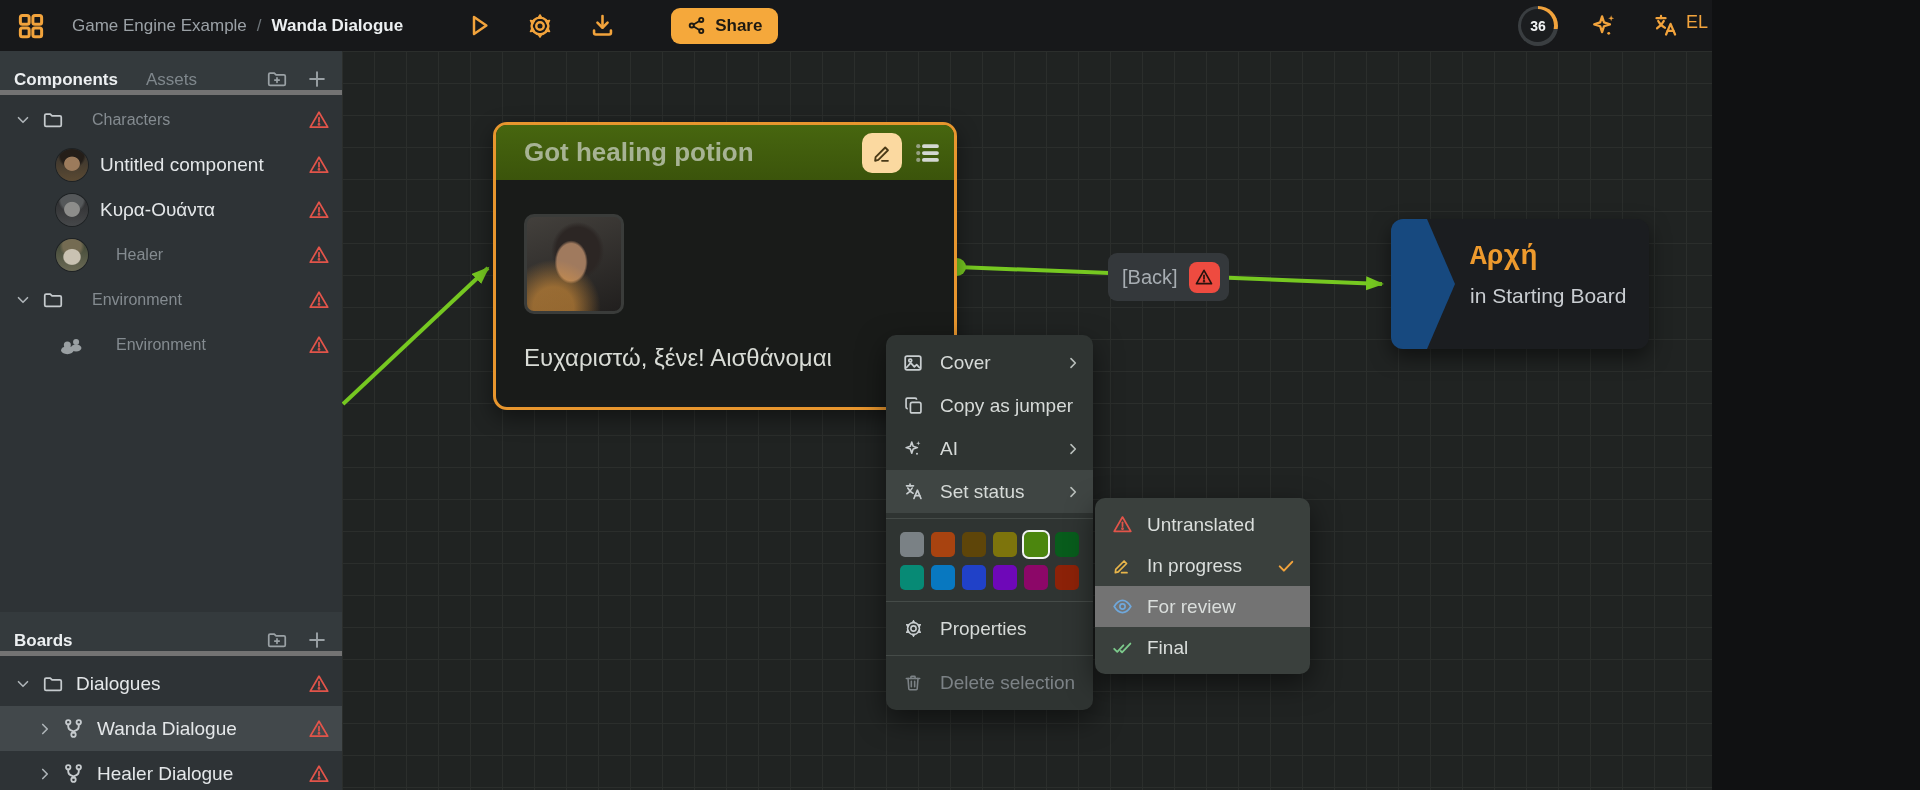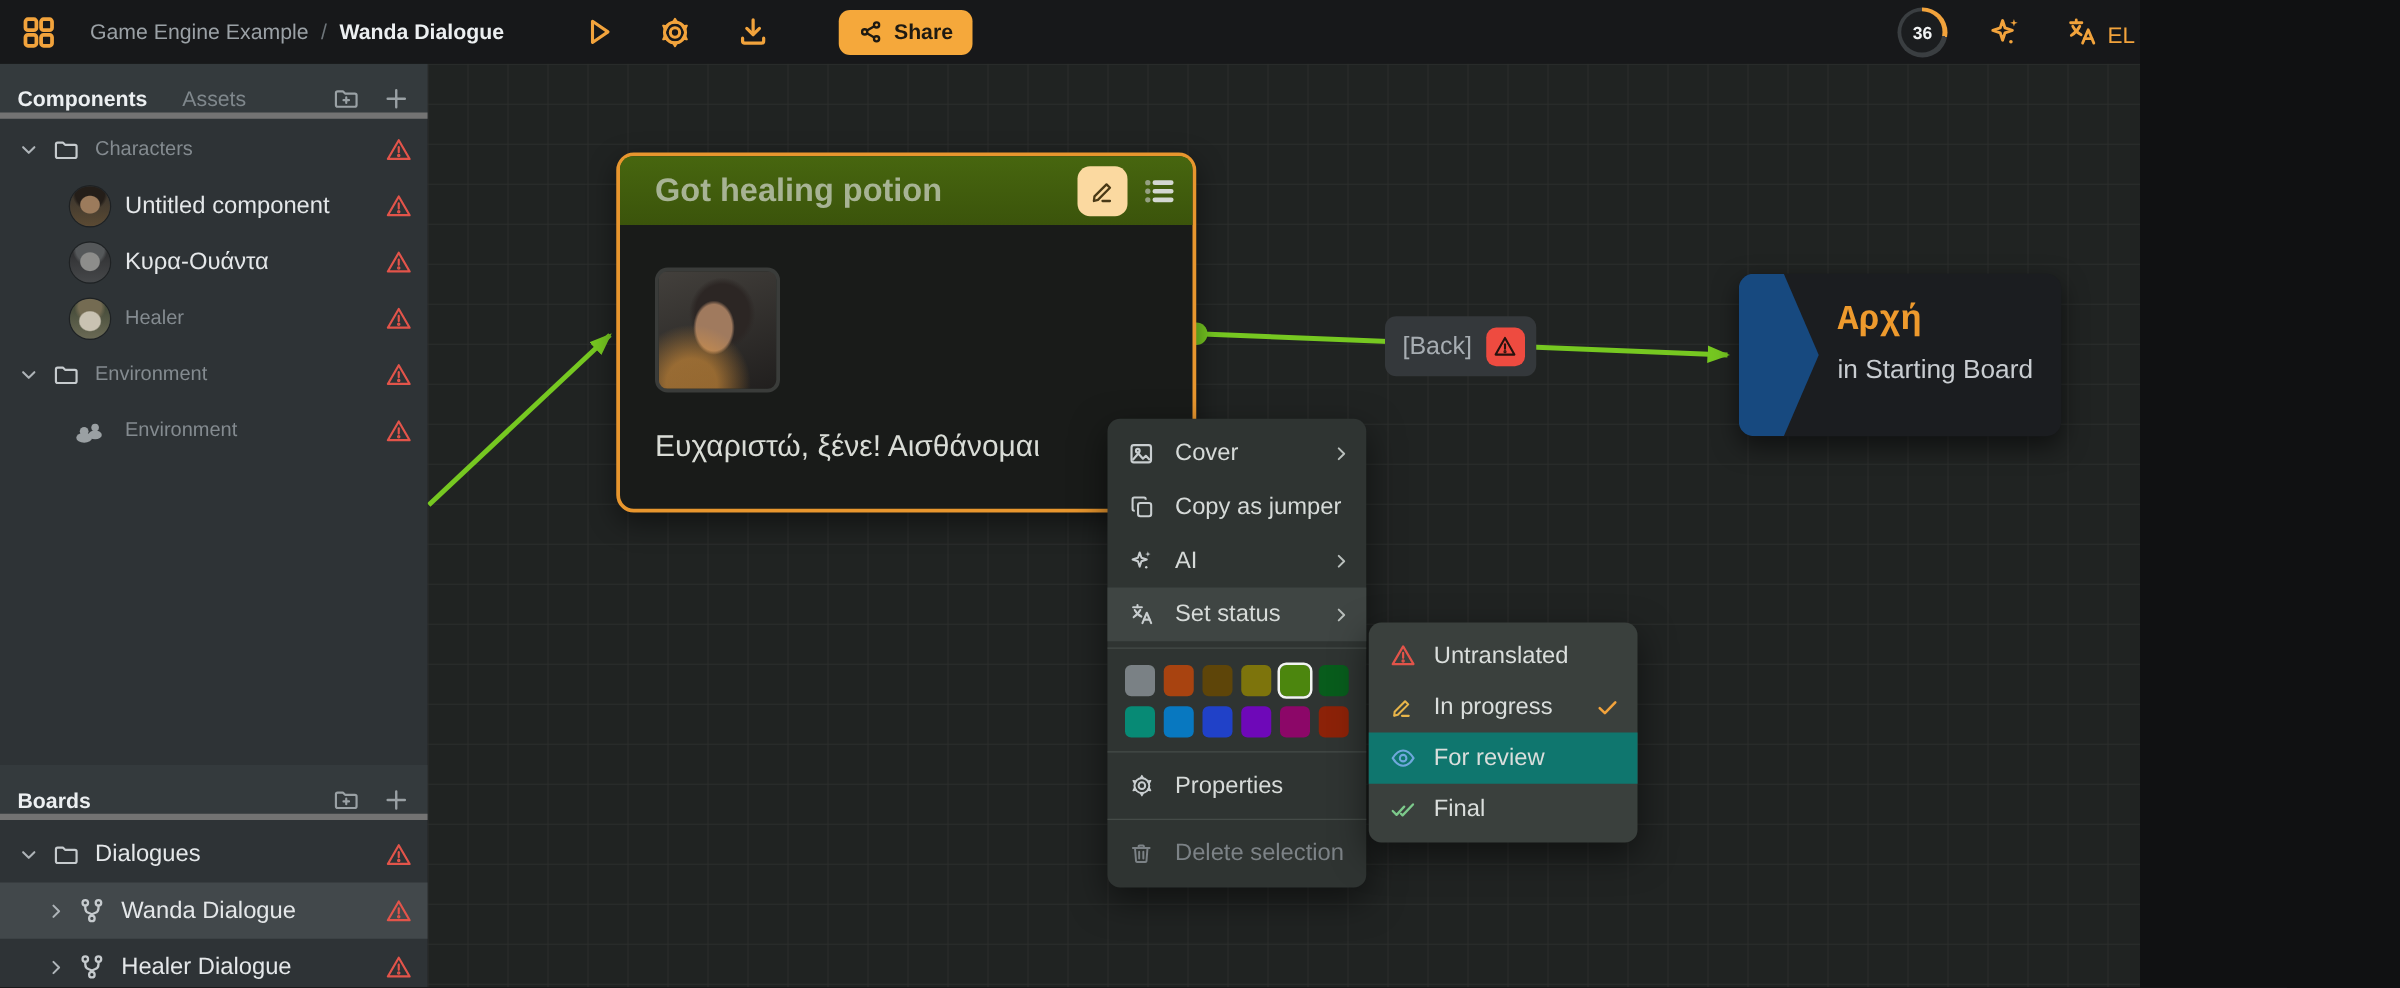--- a/index.html
+++ b/index.html
@@ -20,39 +20,39 @@
   .tb-left-icons { display:flex; align-items:center; gap:28px; margin-left:58px; }
   .share-btn { margin-left:24px; height:36px; background:#F5A83B; border:none; border-radius:9px;
                display:flex; align-items:center; gap:9px; padding:0 16px; font-size:17px; font-weight:700;
                color:#1E1A12; cursor:pointer; font-family:inherit; }
   .tb-right { margin-left:auto; display:flex; align-items:center; gap:30px; }
   .timer { width:40px; height:40px; border-radius:50%;
            background:conic-gradient(#F2A33C 0deg 100deg, #3A3E41 100deg 360deg);
            display:flex; align-items:center; justify-content:center; cursor:pointer; }
   .timer-inner { width:33px; height:33px; border-radius:50%; background:#1B1D1F; color:#F2F4F5;
                  font-size:14px; font-weight:700; display:flex; align-items:center; justify-content:center; }
-  .lang { display:flex; align-items:flex-end; gap:7px; color:#F2A33C; cursor:pointer; }
+  .lang { display:flex; align-items:flex-start; gap:7px; color:#F2A33C; cursor:pointer; }
   .lang-code { font-size:18px; color:#F2A33C; }
   .avatar { width:38px; height:38px; border-radius:50%; background:#2E6B66; color:#EAF4F2;
             font-size:14px; font-weight:400; display:flex; align-items:center; justify-content:center; cursor:pointer; }
 
   
   .sidebar { position:absolute; left:0; top:51px; width:342px; height:739px; background:#2E3336; z-index:40; }
   .panel-head { height:44px; background:#343A3D; display:flex; align-items:flex-end; padding:0 14px;
                 border-bottom:5px solid #737373; }
   .tab-active { color:#ECEFF1; font-size:17px; font-weight:700; cursor:pointer; }
   .tab-inactive { color:#7F878C; font-size:17px; margin-left:28px; cursor:pointer; }
   .panel-head .spacer { flex:1; }
   .head-icon { color:#9AA1A5; display:flex; margin-left:18px; cursor:pointer; }
   .tree { padding-top:2px; }
   .trow { height:45px; display:flex; align-items:center; padding:0 12px; cursor:pointer; position:relative; }
   .trow.selected { background:#42484B; }
   .chev { color:#AEB4B8; display:flex; width:22px; justify-content:center; }
   .t-folder-icon { color:#C6CBCE; display:flex; margin-left:8px; }
-  .t-label-muted { color:#848B90; font-size:16px; margin-left:12px; }
+  .t-label-muted { color:#848B90; font-size:16px; margin-left:28px; }
   .t-label { color:#E4E7E9; font-size:19px; margin-left:12px; }
   .t-warn { margin-left:auto; color:#E2544A; display:flex; }
   .indent1 { padding-left:56px; }
   .av { width:32px; height:32px; border-radius:50%; flex:none; box-shadow:0 0 0 1px rgba(0,0,0,.35); }
   .av-man { background:radial-gradient(ellipse 42% 38% at 50% 46%, #9C7B5C 0 55%, rgba(0,0,0,0) 62%),
             radial-gradient(circle at 50% 18%, #241E19 0 38%, rgba(0,0,0,0) 46%),
             linear-gradient(180deg,#33302C,#5B4A33); }
   .av-woman { background:radial-gradient(ellipse 42% 40% at 50% 48%, #8D8D8B 0 55%, rgba(0,0,0,0) 62%),
               radial-gradient(circle at 50% 16%, #55585A 0 36%, rgba(0,0,0,0) 45%),
               linear-gradient(180deg,#2A2A2C,#46484A); }
@@ -118,21 +118,21 @@
   .swatches { padding:8px 14px 6px 14px; }
   .swatch-row { display:flex; gap:7px; margin-bottom:8px; }
   .swatch { width:25px; height:25px; border-radius:5px; cursor:pointer; }
   .swatch.selected { outline:2px solid #F2F4F2; outline-offset:0; }
 
   
   .smenu { position:absolute; left:753px; top:447px; width:215px; background:#3A403D; border-radius:10px;
            padding:6px 0; z-index:6; box-shadow:0 10px 28px rgba(0,0,0,.5); }
   .sitem { height:41px; display:flex; align-items:center; padding:0 14px 0 15px; cursor:pointer;
            color:#DADEDC; font-size:19px; }
-  .sitem.hl { background:#0f766e; }
+  .sitem.hl { background:#737373; }
   .si-icon { display:flex; width:24px; justify-content:center; margin-right:13px; flex:none; }
   .si-check { margin-left:auto; color:#F2A33C; display:flex; }
   svg { display:block; }
 </style>
 </head>
 <body>
 
 <div class="app">
 
   <div class="topbar">

